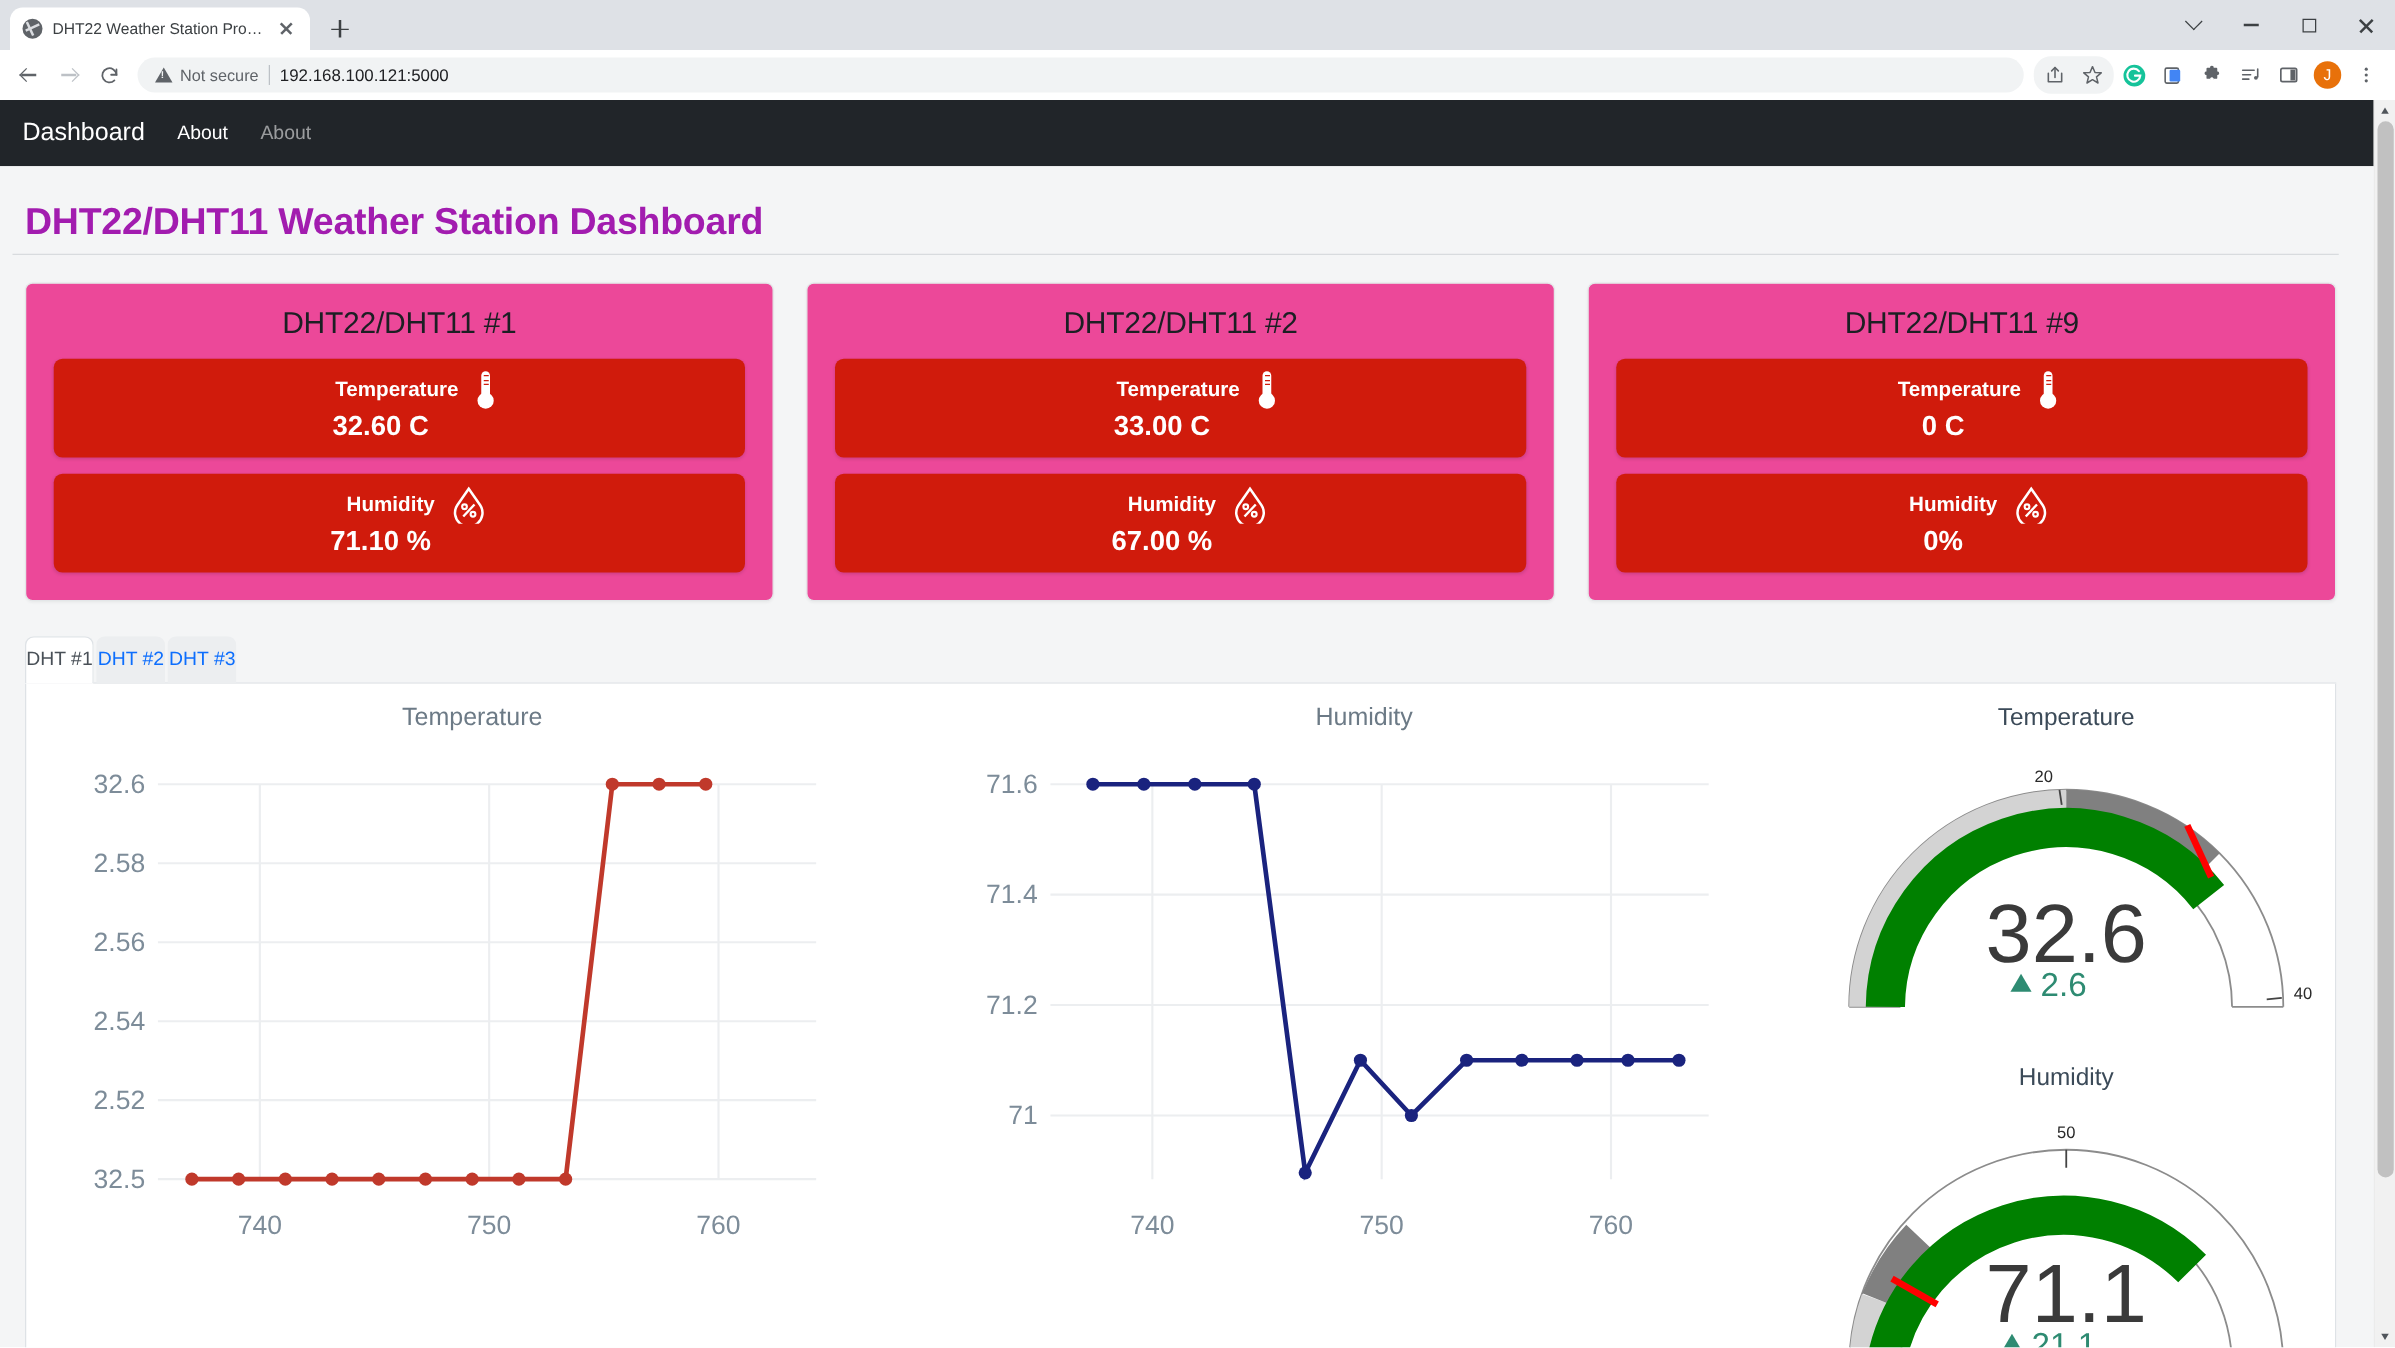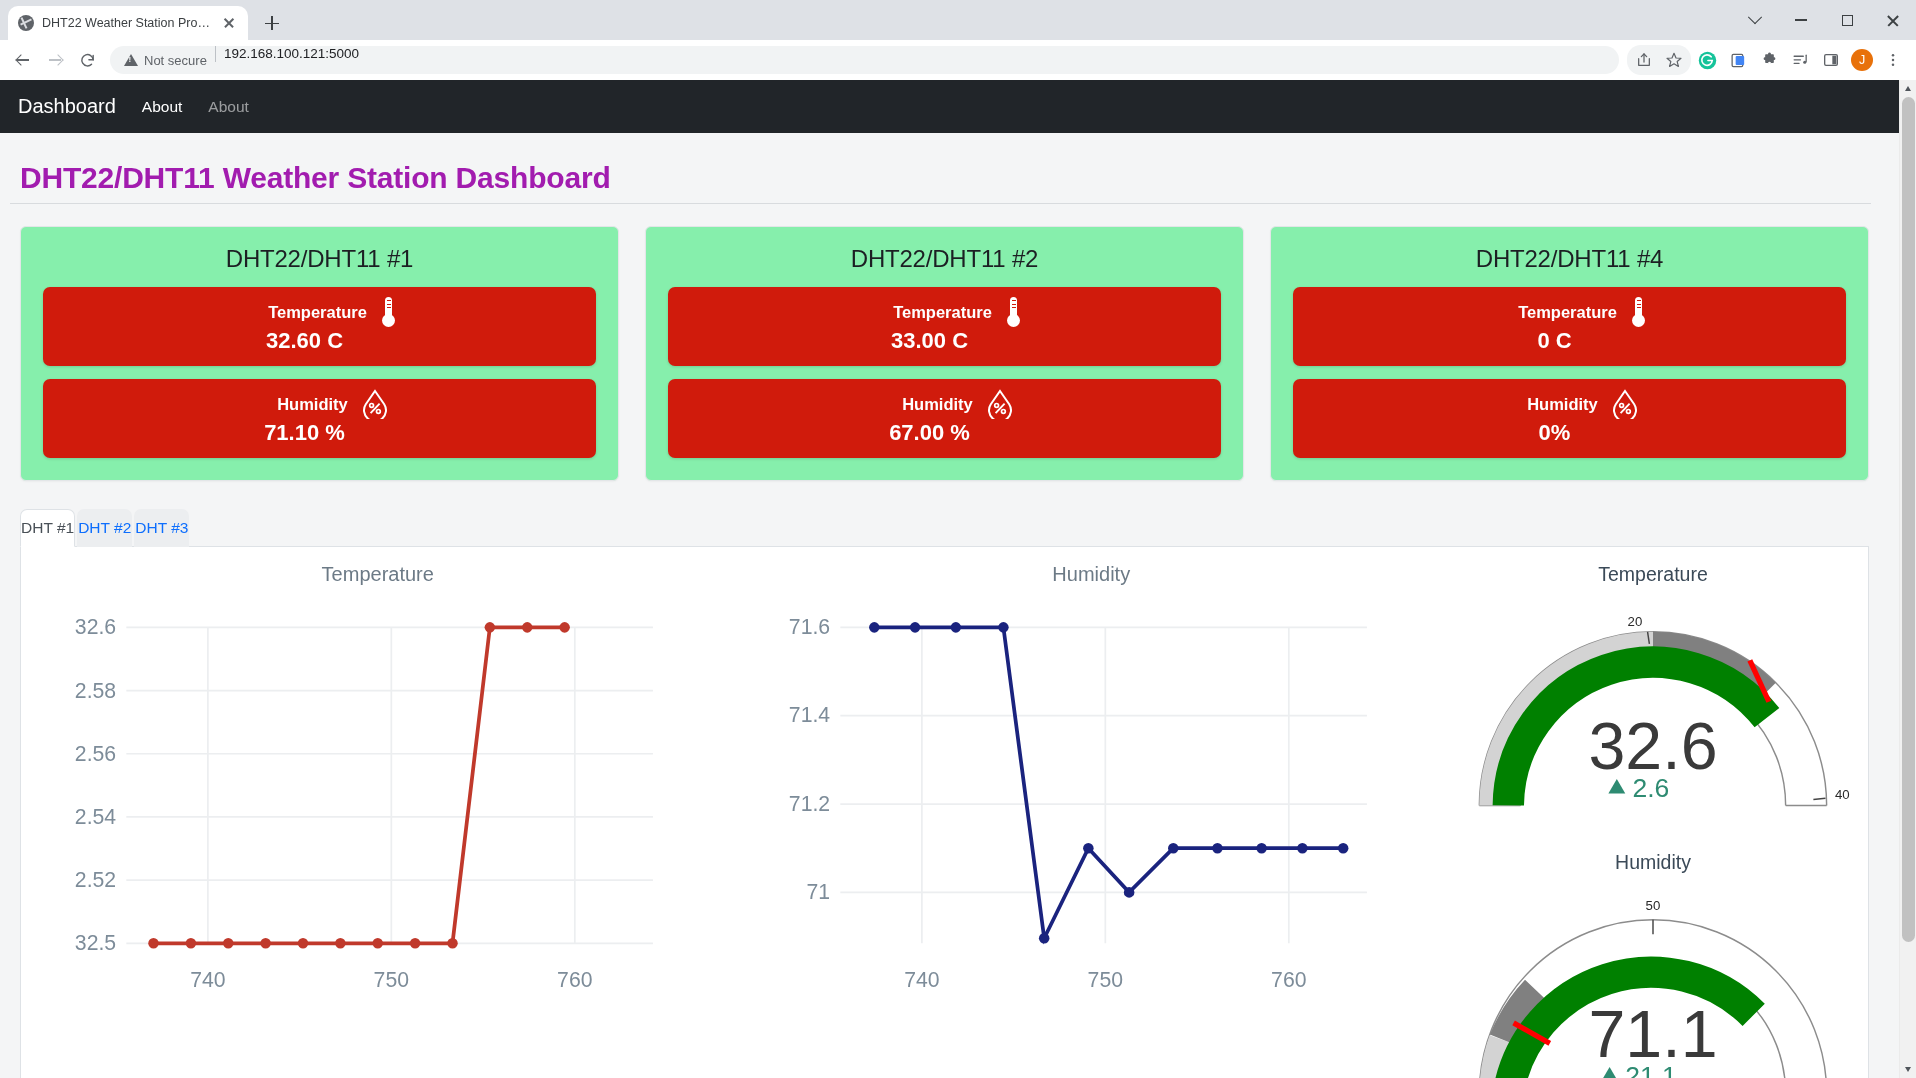--- a/index.html
+++ b/index.html
@@ -87,21 +87,21 @@
   }
   .arrow-r::before {
     content:""; position:absolute; left:2px; top:7.2px; width:12px; height:1.6px; background:#bdc1c6;
   }
   .arrow-r::after {
     content:""; position:absolute; left:7px; top:4px; width:7px; height:7px;
     border-right:1.6px solid #bdc1c6; border-top:1.6px solid #bdc1c6; transform:rotate(45deg);
   }
   .omnibox {
     flex: 1; height: 28px; background: #f1f3f4; border-radius: 14px;
-    display: flex; padding: 0 14px; gap: 8px;
+    display: flex; align-items: center; padding: 0 14px; gap: 8px;
     margin: 0 6px; font-size: 13px; cursor: text;
   }
   .notsecure { display: flex; align-items: center; gap: 6px; color: #5f6368; }
   .warn-tri {
     width: 0; height: 0; border-left: 7px solid transparent; border-right: 7px solid transparent;
     border-bottom: 12px solid #5f6368; position: relative;
   }
   .warn-tri::after {
     content:"!"; position:absolute; left:-2.5px; top:2px; font-size:8px; color:#f1f3f4;
     font-weight:bold; line-height:1;
@@ -148,21 +148,21 @@
   .page-title {
     color: #a21caf; font-size: 30px; font-weight: 600; padding: 28px 0 8px 10px;
     border-bottom: 1px solid #d8dbde; letter-spacing: -0.2px;
   }
 
   
   .cards {
     display: flex; gap: 26px; padding: 22px 2px 0 10px;
   }
   .card {
-    flex: 1; background: #86efac; border: 1px solid #e3e6e8; border-radius: 6px;
+    flex: 1; background: #ec4899; border: 1px solid #e3e6e8; border-radius: 6px;
     padding: 18px 22px 22px; box-shadow: 0 1px 2px rgba(0,0,0,.04);
   }
   .card-title {
     text-align: center; font-size: 24px; font-weight: 400; color: #1c1f23;
     margin-bottom: 14px; letter-spacing: -0.2px;
   }
   .metric {
     background: #d01b0c; border-radius: 7px; color: #ffffff;
     padding: 10px 0 12px; margin-bottom: 13px; position: relative;
     box-shadow: 0 1px 3px rgba(0,0,0,.14);
@@ -420,21 +420,21 @@
                       <circle cx="16.4" cy="22.4" r="1.9" fill="none" stroke="#fff" stroke-width="1.7"></circle>
                       <line x1="17.6" y1="14.6" x2="8.6" y2="24.2" stroke="#fff" stroke-width="1.9"></line>
                     </svg>
                   </span>
                 </div>
                 <div class="metric-val">67.00 %</div>
               </div>
             </div>
 
             <div class="card">
-              <div class="card-title">DHT22/DHT11 #4</div>
+              <div class="card-title">DHT22/DHT11 #9</div>
               <div class="metric">
                 <div class="metric-head">
                   <span class="metric-label">Temperature</span>
                   <span class="thermo">
                     <span class="thermo-stem">
                         <i style="top:3px"></i>
                         <i style="top:6.5px"></i>
                         <i style="top:10px"></i>
                       </span>
                     <span class="thermo-bulb"></span>

